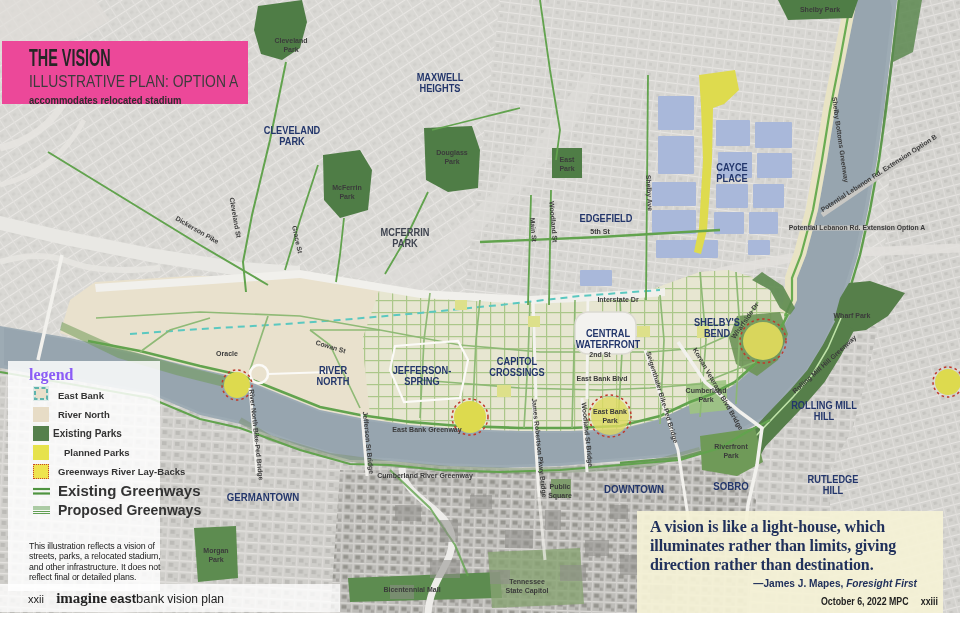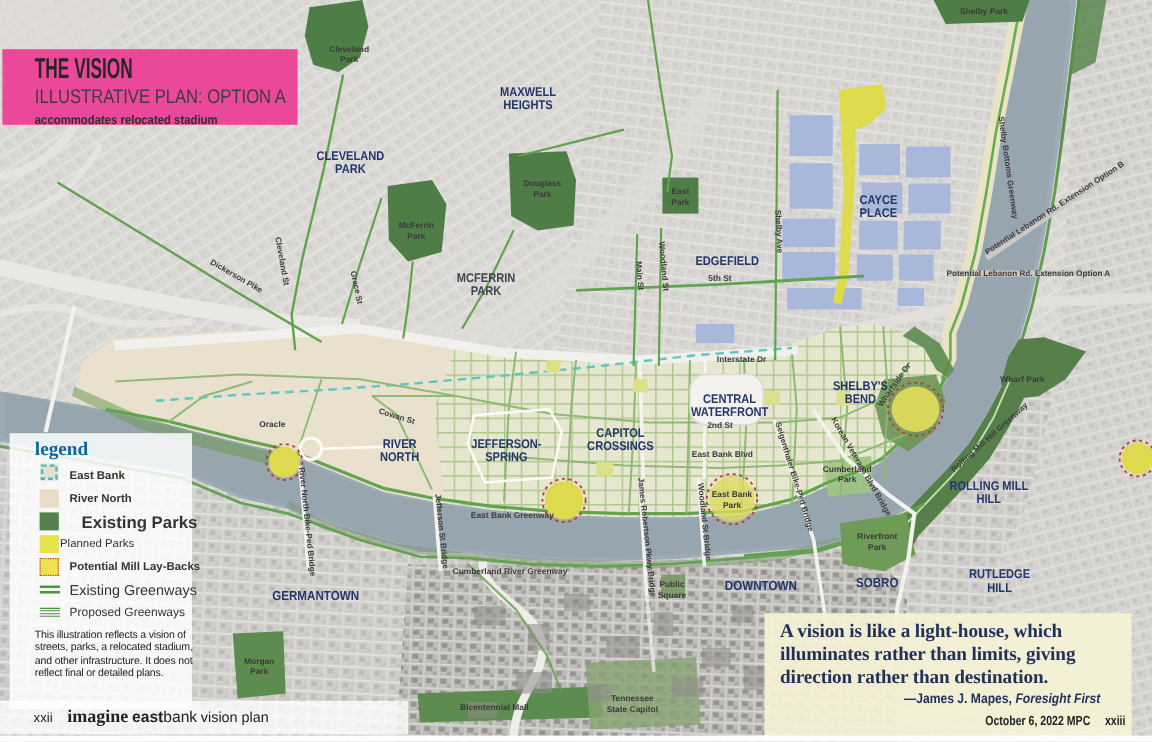--- a/index.html
+++ b/index.html
@@ -324,75 +324,75 @@
 </g>
 </svg>
 
 <div style="position:absolute;left:2px;top:41px;width:246px;height:63px;background:#ec4899;padding:5px 0 0 27px;box-sizing:border-box">
   <div style="font-size:24px;font-weight:bold;color:#262626;letter-spacing:0px;transform:scaleX(.60);transform-origin:left;line-height:1.0;white-space:nowrap">THE VISION</div>
   <div style="font-size:16.5px;color:#3c3c3c;margin-top:2px;transform:scaleX(.84);transform-origin:left;white-space:nowrap">ILLUSTRATIVE PLAN: OPTION A</div>
   <div style="font-size:10.5px;font-weight:bold;color:#2e2e2e;margin-top:3px;transform:scaleX(.90);transform-origin:left;white-space:nowrap">accommodates relocated stadium</div>
 </div>
 
 <div style="position:absolute;left:8px;top:361px;width:152px;height:230px;background:rgba(255,255,255,0.84);padding:5px 0 0 21px;box-sizing:border-box">
-  <div style="font-family:'Liberation Serif',serif;font-weight:bold;color:#0369a1;font-size:16px;margin-bottom:2px">legend</div>
+  <div style="font-family:'Liberation Serif',serif;font-weight:bold;color:#8b5cf6;font-size:16px;margin-bottom:2px">legend</div>
   <table style="border-collapse:collapse;margin-left:4px">
   <tbody>
           <tr>
             <td style="width:21px;height:19px;padding:0"><svg width="16" height="15">
                 <rect x="0" y="0" width="16" height="15" fill="#ddeae8"></rect>
                 <rect x="2" y="2" width="12" height="11" fill="#e9dfca" stroke="#5fb4ac" stroke-width="2" stroke-dasharray="4 2.5"></rect>
               </svg></td>
             <td style="font-size:9.5px;font-weight:bold;color:#333;padding:0 0 0 8px;white-space:nowrap">East Bank</td>
           </tr>
   <tr>
             <td style="height:19px;padding:0">
               <div style="width:16px;height:15px;background:#e7dcc6"></div>
             </td>
             <td style="font-size:9.5px;font-weight:bold;color:#333;padding:0 0 0 8px;white-space:nowrap">River North</td>
           </tr>
   <tr>
             <td style="height:19px;padding:0">
               <div style="width:16px;height:15px;background:#55804c"></div>
             </td>
-            <td style="font-size:14px;font-weight:bold;color:#333;padding:0 0 0 18px;white-space:nowrap">Existing Parks</td>
+            <td style="font-size:10px;font-weight:bold;color:#333;padding:0 0 0 3px;white-space:nowrap">Existing Parks</td>
           </tr>
   <tr>
             <td style="height:19px;padding:0">
               <div style="width:16px;height:15px;background:#e6e24c"></div>
             </td>
-            <td style="font-size:9.5px;font-weight:normal;color:#333;padding:0 0 0 0;white-space:nowrap">Planned Parks</td>
+            <td style="font-size:9.5px;font-weight:bold;color:#333;padding:0 0 0 14px;white-space:nowrap">Planned Parks</td>
           </tr>
   <tr>
             <td style="height:19px;padding:0">
               <div style="width:16px;height:15px;background:#eee34f;border:1.5px dotted #c8402e;box-sizing:border-box"></div>
             </td>
-            <td style="font-size:9.5px;font-weight:bold;color:#333;padding:0 0 0 8px;white-space:nowrap">Potential Mill Lay-Backs</td>
+            <td style="font-size:9.5px;font-weight:bold;color:#333;padding:0 0 0 8px;white-space:nowrap">Greenways River Lay-Backs</td>
           </tr>
   <tr>
             <td style="height:19px;padding:0"><svg width="17" height="10">
                 <line x1="0" y1="3" x2="17" y2="3" stroke="#4f9440" stroke-width="2.2"></line>
                 <line x1="0" y1="7.5" x2="17" y2="7.5" stroke="#4f9440" stroke-width="2.2"></line>
               </svg></td>
-            <td style="font-size:12px;font-weight:normal;color:#333;padding:0 0 0 8px;white-space:nowrap">Existing Greenways</td>
+            <td style="font-size:15px;font-weight:bold;color:#333;padding:0 0 0 8px;white-space:nowrap">Existing Greenways</td>
           </tr>
   <tr>
             <td style="height:19px;padding:0"><svg width="17" height="10">
                 <g stroke="#4f9440" stroke-width="0.9">
                   <line x1="0" y1="2" x2="17" y2="2"></line>
                   <line x1="0" y1="4" x2="17" y2="4"></line>
                   <line x1="0" y1="6.5" x2="17" y2="6.5"></line>
                   <line x1="0" y1="8.5" x2="17" y2="8.5"></line>
                 </g>
               </svg></td>
-            <td style="font-size:10px;font-weight:normal;color:#333;padding:0 0 0 8px;white-space:nowrap">Proposed Greenways</td>
+            <td style="font-size:14px;font-weight:bold;color:#333;padding:0 0 0 8px;white-space:nowrap">Proposed Greenways</td>
           </tr>
   </tbody>
       </table>
-  <div style="font-size:8.8px;color:#222;margin-top:4px;line-height:1.18;width:137px;letter-spacing:-0.15px">This illustration reflects a vision of streets, parks, a relocated stadium, and other infrastructure. It does not reflect final or detailed plans.</div>
+  <div style="font-size:8.8px;color:#222;margin-top:22px;line-height:1.18;width:137px;letter-spacing:-0.15px">This illustration reflects a vision of streets, parks, a relocated stadium, and other infrastructure. It does not reflect final or detailed plans.</div>
 </div>
 
 <div class="nav" style="left:252px;top:125px;width:80px;font-size:10.5px">CLEVELAND<br>PARK</div>
 
 <div class="nav" style="left:400px;top:72px;width:80px;font-size:10.5px">MAXWELL<br>HEIGHTS</div>
 
 <div class="nav" style="left:365px;top:227px;width:80px;font-size:10.5px;color:#3f4450">MCFERRIN<br>PARK</div>
 
 <div class="nav" style="left:566px;top:213px;width:80px;font-size:10.5px">EDGEFIELD</div>
 

